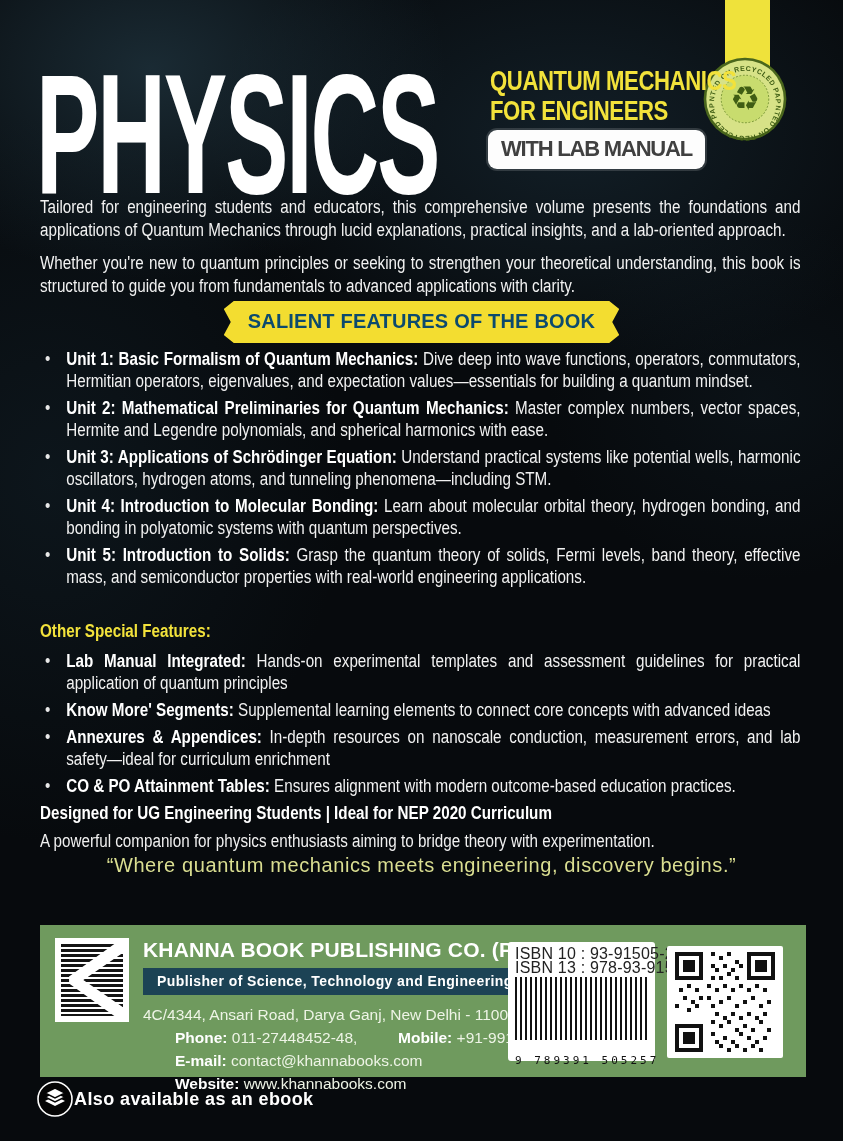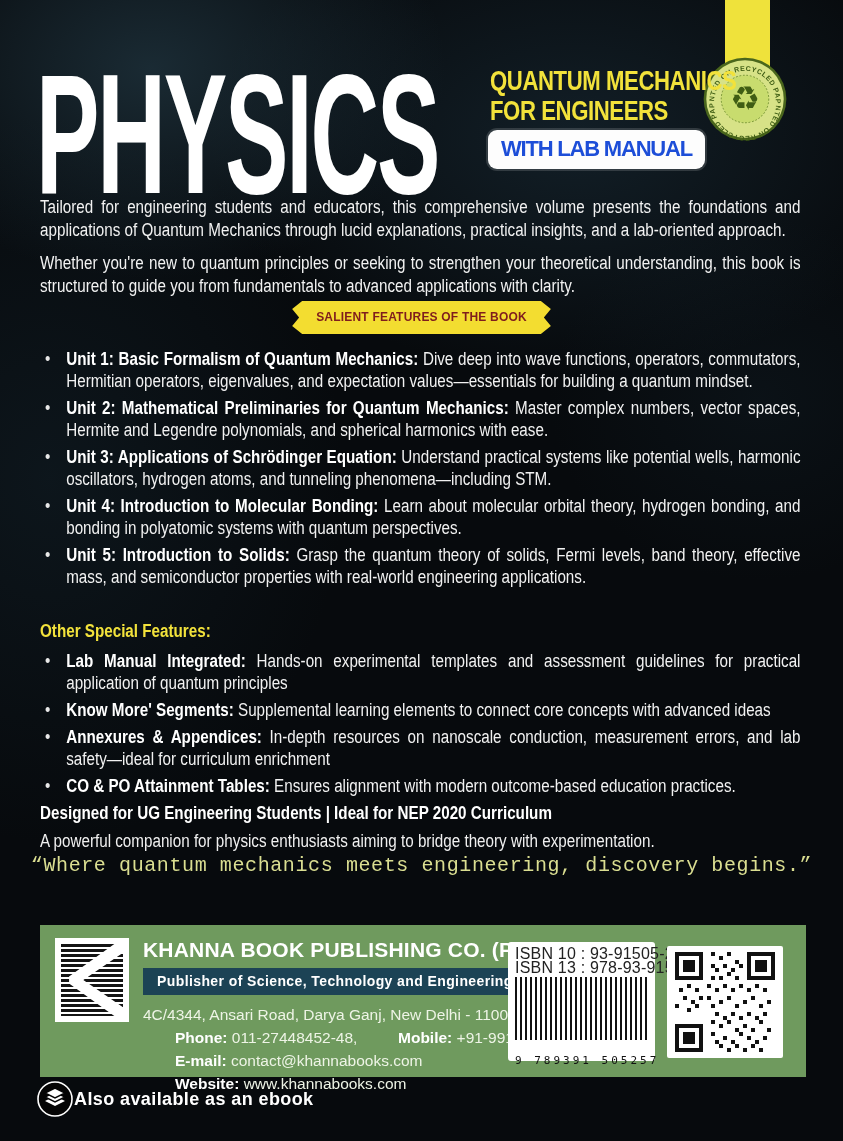--- a/index.html
+++ b/index.html
@@ -10,47 +10,47 @@
          radial-gradient(520px 340px at 68% 12%, rgba(35,62,78,.40), transparent 70%),
          radial-gradient(420px 520px at 6% 42%, rgba(28,52,66,.28), transparent 70%),
          radial-gradient(300px 260px at 90% 35%, rgba(25,45,58,.22), transparent 70%),
          #070a0d;}
   .abs{position:absolute;}
   
   .title{left:36px;top:49px;color:#fff;font-weight:bold;font-size:170px;line-height:1;
          letter-spacing:-4px;transform:scale(0.56,1);transform-origin:0 0;white-space:nowrap;}
   .subtitle{left:490px;top:66px;color:#f2e23b;font-weight:bold;font-size:27px;line-height:30px;
             letter-spacing:-0.5px;transform:scale(0.82,1);transform-origin:0 0;white-space:nowrap;}
-  .lab-box{left:488px;top:130px;background:#fdfdfd;color:#1d4ed8;border-radius:9px;
+  .lab-box{left:488px;top:130px;background:#fdfdfd;color:#404040;border-radius:9px;
            padding:6px 13px 7px;font-weight:bold;font-size:22px;letter-spacing:-1.2px;white-space:nowrap;
            box-shadow:0 0 0 2px rgba(255,255,255,.15);}
   .ribbon{left:725px;top:0;width:45px;height:132px;background:#efe23b;}
   .badge{left:701px;top:55px;width:88px;height:88px;}
   
   .cond{width:900px;transform:scale(0.845,1);transform-origin:0 0;color:#f2f2f2;
         font-size:18px;line-height:23px;letter-spacing:0;}
   .just{text-align:justify;}
   p{margin:0;}
   .intro{left:40px;top:196px;}
   .intro p{margin-bottom:10px;}
   .banner-wrap{left:0;top:301px;width:843px;text-align:center;}
-  .banner{display:inline-block;background:#f3dd30;color:#7f1d1d;font-weight:bold;font-size:12px;
+  .banner{display:inline-block;background:#f3dd30;color:#0c4a6e;font-weight:bold;font-size:20px;
           letter-spacing:0.2px;padding:9px 24px 10px;
           clip-path:polygon(10px 0,calc(100% - 10px) 0,100% 8px,calc(100% - 7px) 50%,100% calc(100% - 8px),calc(100% - 10px) 100%,10px 100%,0 calc(100% - 8px),7px 50%,0 8px);}
   .units{left:40px;top:348px;}
   .features{left:40px;top:650px;}
   ul{list-style:none;margin:0;padding:0;}
   .blist li{position:relative;padding-left:31px;margin-bottom:5px;line-height:22px;text-align:justify;}
   .blist li::before{content:"•";position:absolute;left:6px;top:0;color:#e8e8e8;}
   .lbl{font-weight:bold;color:#fff;}
   .feat-head{left:40px;top:620px;color:#f2e23b;font-weight:bold;}
   .designed{left:40px;top:802px;font-weight:bold;color:#fff;}
   .companion{left:40px;top:830px;color:#f0f0f0;}
   .quote{left:0;top:854px;width:843px;text-align:center;color:#dade91;
-         font-family:Liberation Mono, monospace;font-size:20px;letter-spacing:0.6px;}
+         font-family:Liberation Sans, sans-serif;font-size:20px;letter-spacing:0.6px;}
   
   .pub{left:40px;top:925px;width:766px;height:152px;background:#6f9a5e;}
   .k-logo{left:15px;top:13px;width:74px;height:84px;background:#fff;}
   .k-in{position:absolute;left:6px;top:6px;right:6px;bottom:6px;
         background:repeating-linear-gradient(180deg,#141414 0 2.5px,#fff 2.5px 5px);}
   .k-chev{position:absolute;left:0;top:0;width:100%;height:100%;background:#fff;
           clip-path:polygon(86% 0,100% 0,100% 12%,36% 50%,100% 88%,100% 100%,86% 100%,13% 55%,13% 45%);}
   .pub-name{left:103px;top:13px;color:#fff;font-weight:bold;font-size:21px;letter-spacing:0.2px;white-space:nowrap;}
   .pub-tag{left:103px;top:43px;background:#1c4355;color:#fff;font-weight:bold;font-size:14px;
            padding:5px 14px 6px;letter-spacing:0.4px;white-space:nowrap;}

